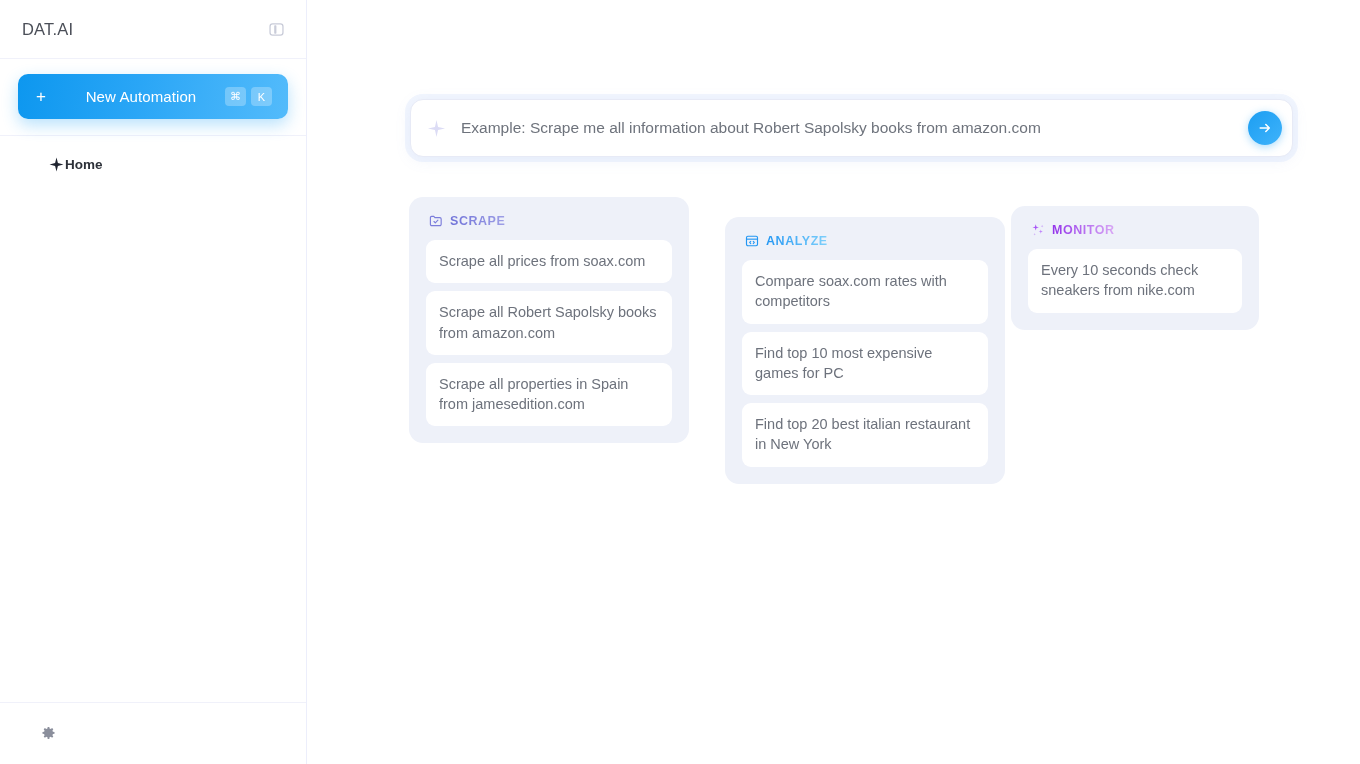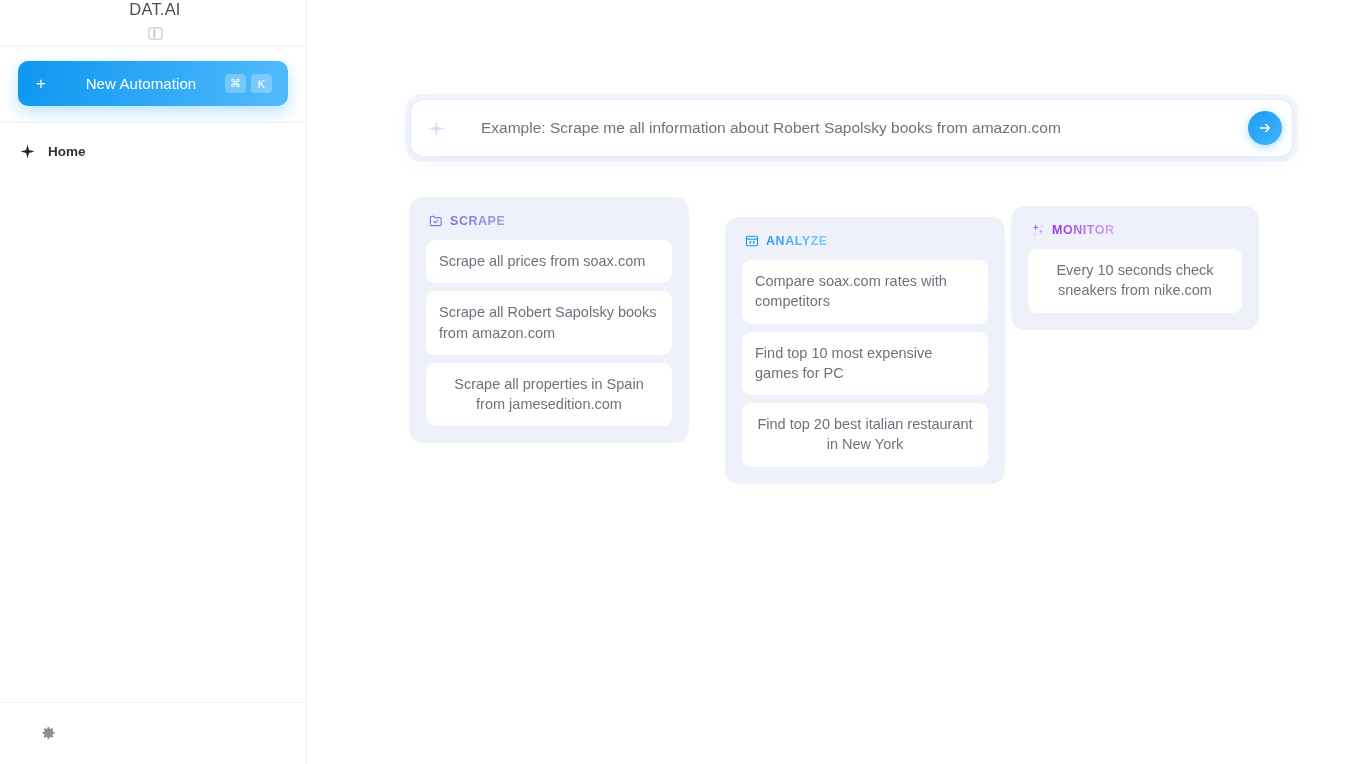--- a/index.html
+++ b/index.html
@@ -14,26 +14,25 @@
   
   #sidebar {
     position: relative;
     width: 307px; height: 764px;
     background: #ffffff;
     border-right: 1px solid #eceefb;
     flex: 0 0 307px;
     display: flex; flex-direction: column;
   }
   .sb-top {
-    height: 46px;
+    height: 59px;
     border-bottom: 1px solid #f0f1fa;
     display: flex; align-items: center;
     padding: 0 18px 0 22px;
     justify-content: space-between;
-    flex-direction: column;
   }
   .brand {
     font-size: 16.5px; color: #4b4f58; letter-spacing: .2px;
     font-weight: 400;
   }
   .panel-toggle {
     width: 24px; height: 24px;
     display: flex; align-items: center; justify-content: center;
     border-radius: 5px; cursor: pointer;
   }
@@ -68,21 +67,21 @@
     border-radius: 4px;
     color: #ffffff; font-size: 11px;
     display: flex; align-items: center; justify-content: center;
     font-family: "Liberation Sans", sans-serif;
   }
 
   .sb-nav { padding: 12px 0 0 0; flex: 1; }
   .nav-item {
     display: flex; align-items: center;
     height: 32px; padding: 0 18px 0 18px;
-    cursor: pointer; gap: 12px;
+    cursor: pointer; gap: 0; margin-left: 29px;
   }
   .nav-icon { width: 18px; height: 18px; display: flex; align-items: center; justify-content: center; flex:0 0 18px;}
   .nav-label { font-size: 13.5px; color: #2d3139; font-weight: 600; }
   .nav-label.muted { color: #3b3f48; }
 
   .sb-bottom {
     border-top: 1px solid #f0f1fa;
     height: 62px;
     display: flex; align-items: center;
     padding: 0 18px 0 38px;
@@ -98,21 +97,20 @@
     width: 883px; height: 58px;
   }
   .searchbar {
     width: 100%; height: 100%;
     background: #ffffff;
     border: 1px solid #e7eaf6;
     border-radius: 13px;
     box-shadow: 0 3px 16px rgba(120,150,220,.10), 0 0 0 5px rgba(231,238,253,.55);
     display: flex; align-items: center;
     padding: 0 10px 0 12px;
-    gap: 20px;
   }
   .spark-wrap { width: 26px; height: 26px; display:flex; align-items:center; justify-content:center; flex:0 0 26px;}
   .search-input {
     flex: 1; border: none; outline: none;
     font-size: 15.5px; color: #383c44;
     font-family: "Liberation Sans", sans-serif;
     background: transparent;
     padding: 0 8px 0 12px;
   }
   .search-input::placeholder { color: #6e737c; opacity: 1; }
@@ -161,21 +159,21 @@
   .sugg {
     background: #ffffff;
     border-radius: 9px;
     padding: 11px 13px 12px 13px;
     margin-bottom: 8px;
     font-size: 14.5px;
     line-height: 1.40;
     color: #6d727c;
     cursor: pointer;
   }
-  .sugg:last-child { margin-bottom: 0; text-align: center; }
+  .sugg:last-child { margin-bottom: 0; }
 </style>
 </head>
 <body>
 
 <div id="app">
 
   <aside id="sidebar">
 
     <div class="sb-top">
       <div class="brand">DAT.AI</div>

